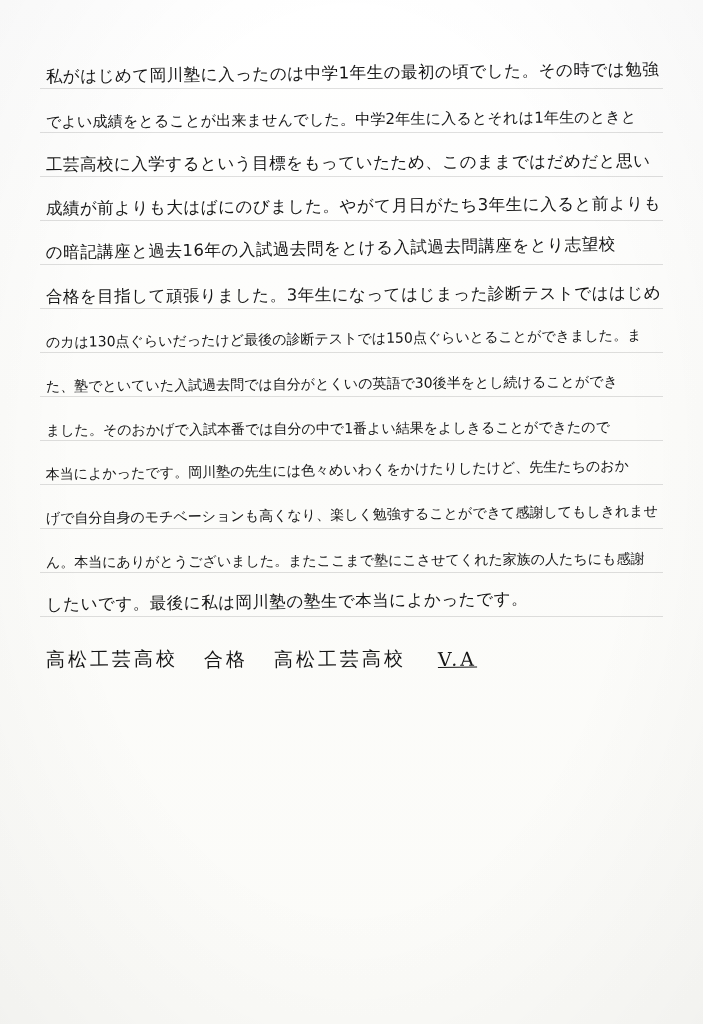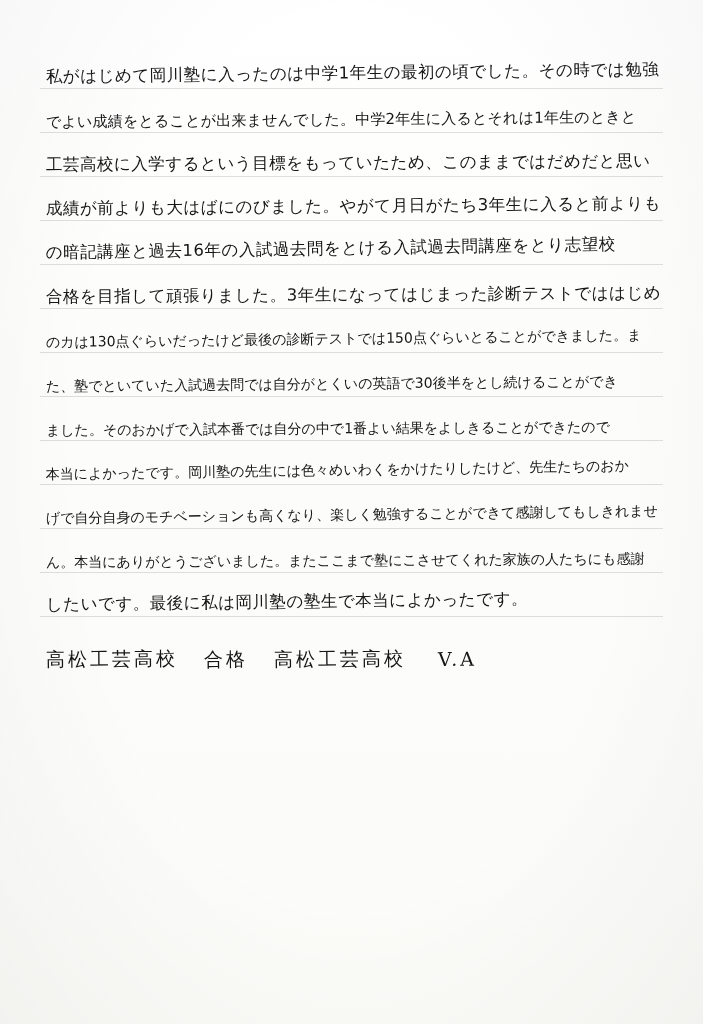--- a/index.html
+++ b/index.html
@@ -90,20 +90,21 @@
     gap: 26px;
   }
   .sig-school { }
   .sig-result { }
   .sig-name { letter-spacing: 4px; }
   .sig-initials {
     font-family: "DejaVu Serif", serif;
     font-size: 23px;
     letter-spacing: 2px;
     padding-left: 6px;
+    text-decoration: underline;
   }
 </style>
 </head>
 <body>
 
 <div class="page">
   <div class="paper-grain"></div>
 
   <div class="sheet">
     <div class="lines">

